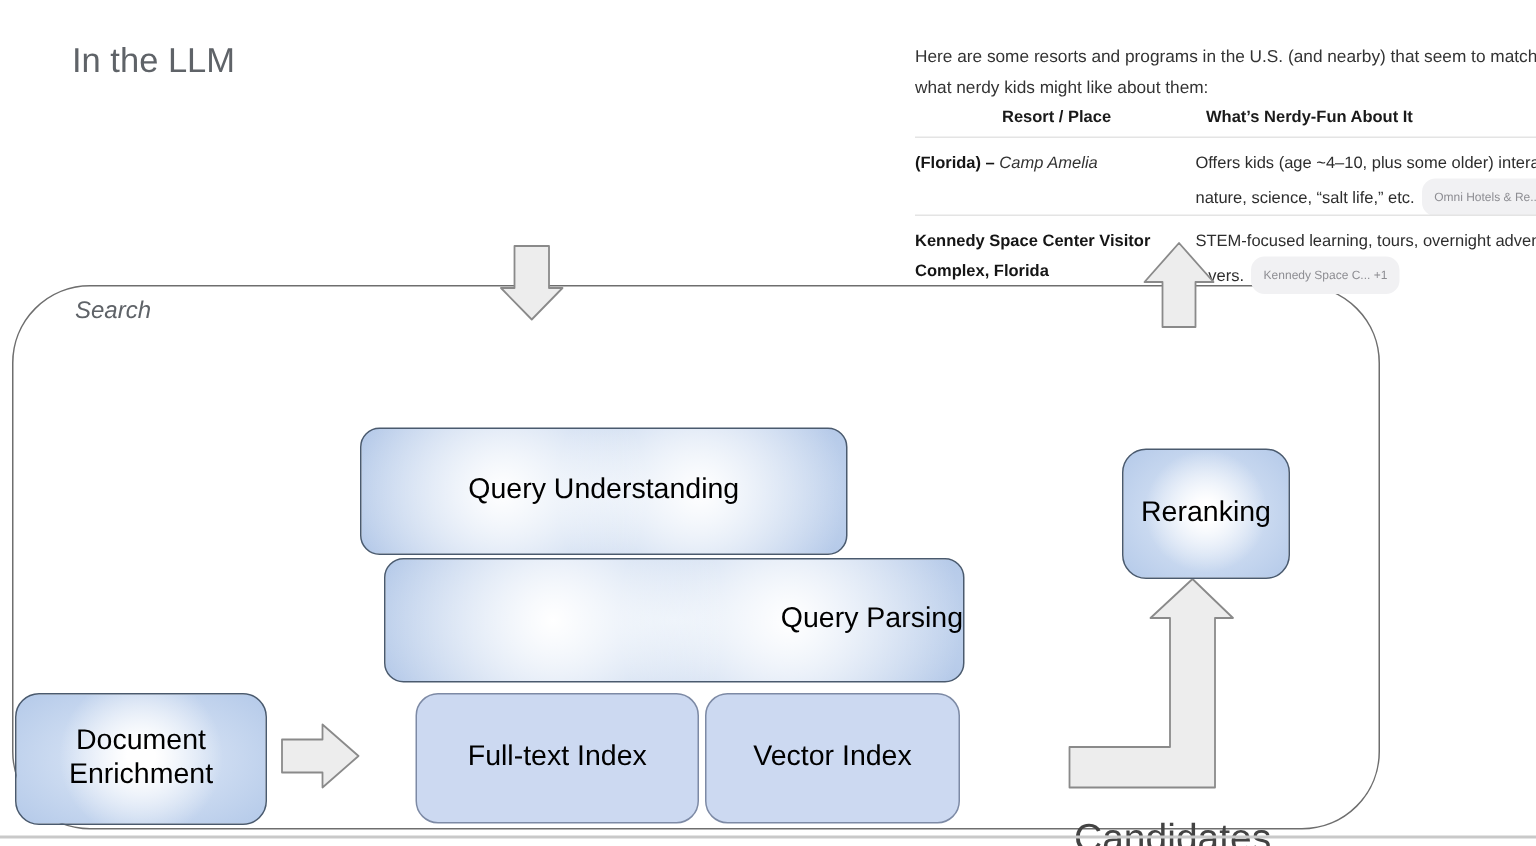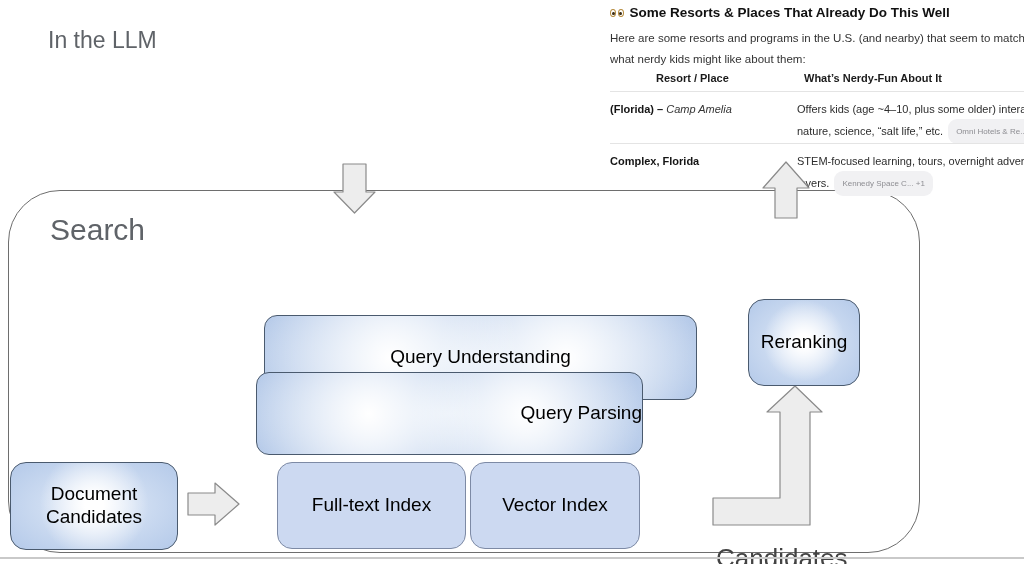--- a/index.html
+++ b/index.html
@@ -4,21 +4,21 @@
 <style>
   * { margin:0; padding:0; box-sizing:border-box; }
   html,body { background:#fff; }
   .canvas {
     position:relative; width:1024px; height:564px; background:#ffffff;
     overflow:hidden; font-family:"Liberation Sans", sans-serif;
   }
   .gray-label { position:absolute; color:#5f6368; white-space:nowrap; }
   .in-llm   { left:48px;  top:17px;  font-size:23px;margin-top:10px; }
   .query-tx { left:241px; top:74px;  font-size:24px; }
-  .search-lbl { left:50px; top:213px; font-size:30px; }
+  .search-lbl { left:50px; top:199px; font-size:16px;font-style:italic; }
   .candidates { left:716px; top:543px; font-size:26px; color:#434343; }
 
   .search-container {
     position:absolute; left:8px; top:190px; width:912px; height:363px;
     border:1.4px solid #6e6e6e; border-radius:52px; background:#ffffff;
   }
   .slide-bottom-edge {
     position:absolute; left:0; top:557px; width:1024px; height:1.5px; background:#c9c9c9;
   }
 
@@ -38,39 +38,39 @@
   }
   .glossy-small {
     border:1.2px solid #4a5a6e; border-radius:16px;
     background:
       radial-gradient(circle at 50% 48%, #ffffff 10%, rgba(255,255,255,0) 58%),
       radial-gradient(ellipse 140% 150% at 50% 50%, #e2ebf8 0%, #aec5e7 55%, #89abd9 100%);
   }
   .flat-blue {
     border:1.2px solid #7d8aa5; border-radius:15px; background:#ccd9f1;margin-left:29px;
   }
-  .box-qu { left:264px; top:285px; width:433px; height:85px;margin-top:30px; }
+  .box-qu { left:240px; top:285px; width:325px; height:85px; }
   .box-qp { left:256px; top:372px; width:387px; height:83px;justify-content:flex-end; }
   .box-ft { left:248px; top:462px; width:189px; height:87px; }
   .box-vx { left:441px; top:462px; width:170px; height:87px; }
   .box-de { left:10px;  top:462px; width:168px; height:88px; padding:0 16px; }
   .box-rr { left:748px; top:299px; width:112px; height:87px; }
 
   
   .results { position:absolute; left:610px; top:0; width:414px; height:190px; color:#1a1a1a; }
   .res-title-row { position:absolute; left:0; top:5px; display:flex; align-items:center; }
   .res-title { font-size:13.5px; font-weight:bold; color:#111; white-space:nowrap; }
   .eyes { display:inline-flex; gap:1.5px; margin-right:6px; }
   .eye { width:6px; height:8px; background:#fff; border:1px solid #b68b3c; border-radius:50%; position:relative; display:inline-block; }
   .eye::after { content:""; position:absolute; left:0.5px; top:2px; width:3px; height:3.5px; background:#3c2d16; border-radius:50%; }
   .res-line { position:absolute; font-size:11.5px; color:#333; white-space:nowrap; }
   .intro1 { left:0; top:32px; }
   .intro2 { left:0; top:53px; }
   .th { position:absolute; top:72px; font-size:11px; font-weight:bold; color:#1a1a1a; white-space:nowrap; }
-  .th1 { left:4px;padding-left:42px; }
+  .th1 { left:16px;padding-left:42px; }
   .th2 { left:194px; }
   .rule { position:absolute; left:0; width:414px; height:1px; background:#e4e4e4; }
   .rule1 { top:91px; } .rule2 { top:143px; }
   .trow { position:absolute; left:0; width:414px; }
   .trow1 { top:99px; } .trow2 { top:151px; }
   .c1 { position:absolute; left:0; width:185px; font-size:11px; font-weight:bold; color:#151515; }
   .c2 { position:absolute; left:187px; font-size:11px; color:#2d2d2d; white-space:nowrap; }
   .tl { height:20px; line-height:20px; white-space:nowrap; }
   .ital { font-style:italic; font-weight:normal; color:#333; }
   .pill {
@@ -82,27 +82,20 @@
 <body>
 
 <div class="canvas">
 
   <div class="gray-label in-llm">In the LLM</div>
 
   <div class="search-container"></div>
   <div class="gray-label search-lbl">Search</div>
 
   <div class="results">
-    <div class="res-title-row">
-      <span class="eyes">
-          <span class="eye"></span>
-          <span class="eye"></span>
-        </span>
-      <span class="res-title">Some Resorts &amp; Places That Already Do This Well</span>
-    </div>
     <div class="res-line intro1">Here are some resorts and programs in the U.S. (and nearby) that seem to match (</div>
     <div class="res-line intro2">what nerdy kids might like about them:</div>
 
     <div class="th th1">Resort / Place</div>
     <div class="th th2">What’s Nerdy-Fun About It</div>
     <div class="rule rule1"></div>
 
     <div class="trow trow1">
       <div class="c1">
         <div class="tl"><span>(Florida) – </span><span class="ital">Camp Amelia</span></div>
@@ -110,20 +103,21 @@
       <div class="c2">
         <div class="tl">Offers kids (age ~4–10, plus some older) interactive</div>
         <div class="tl"><span>nature, science, “salt life,” etc.</span><span class="pill">Omni Hotels &amp; Re...</span></div>
       </div>
     </div>
 
     <div class="rule rule2"></div>
 
     <div class="trow trow2">
       <div class="c1">
+        <div class="tl">Kennedy Space Center Visitor</div>
         <div class="tl">Complex, Florida</div>
       </div>
       <div class="c2">
         <div class="tl">STEM-focused learning, tours, overnight adventures</div>
         <div class="tl"><span>lovers.</span><span class="pill">Kennedy Space C...  +1</span></div>
       </div>
     </div>
   </div>
 
   <svg class="arrows" width="1024" height="564" viewBox="0 0 1024 564">
@@ -139,21 +133,21 @@
   <div class="box glossy-wide box-qp">
       <span>Query Parsing</span>
     </div>
   <div class="box flat-blue box-ft">
       <span>Full-text Index</span>
     </div>
   <div class="box flat-blue box-vx">
       <span>Vector Index</span>
     </div>
   <div class="box glossy-small box-de">
-      <span>Document Candidates</span>
+      <span>Document Enrichment</span>
     </div>
   <div class="box glossy-small box-rr">
       <span>Reranking</span>
     </div>
 
   <div class="gray-label candidates">Candidates</div>
 
   <div class="slide-bottom-edge"></div>
 </div>
 

